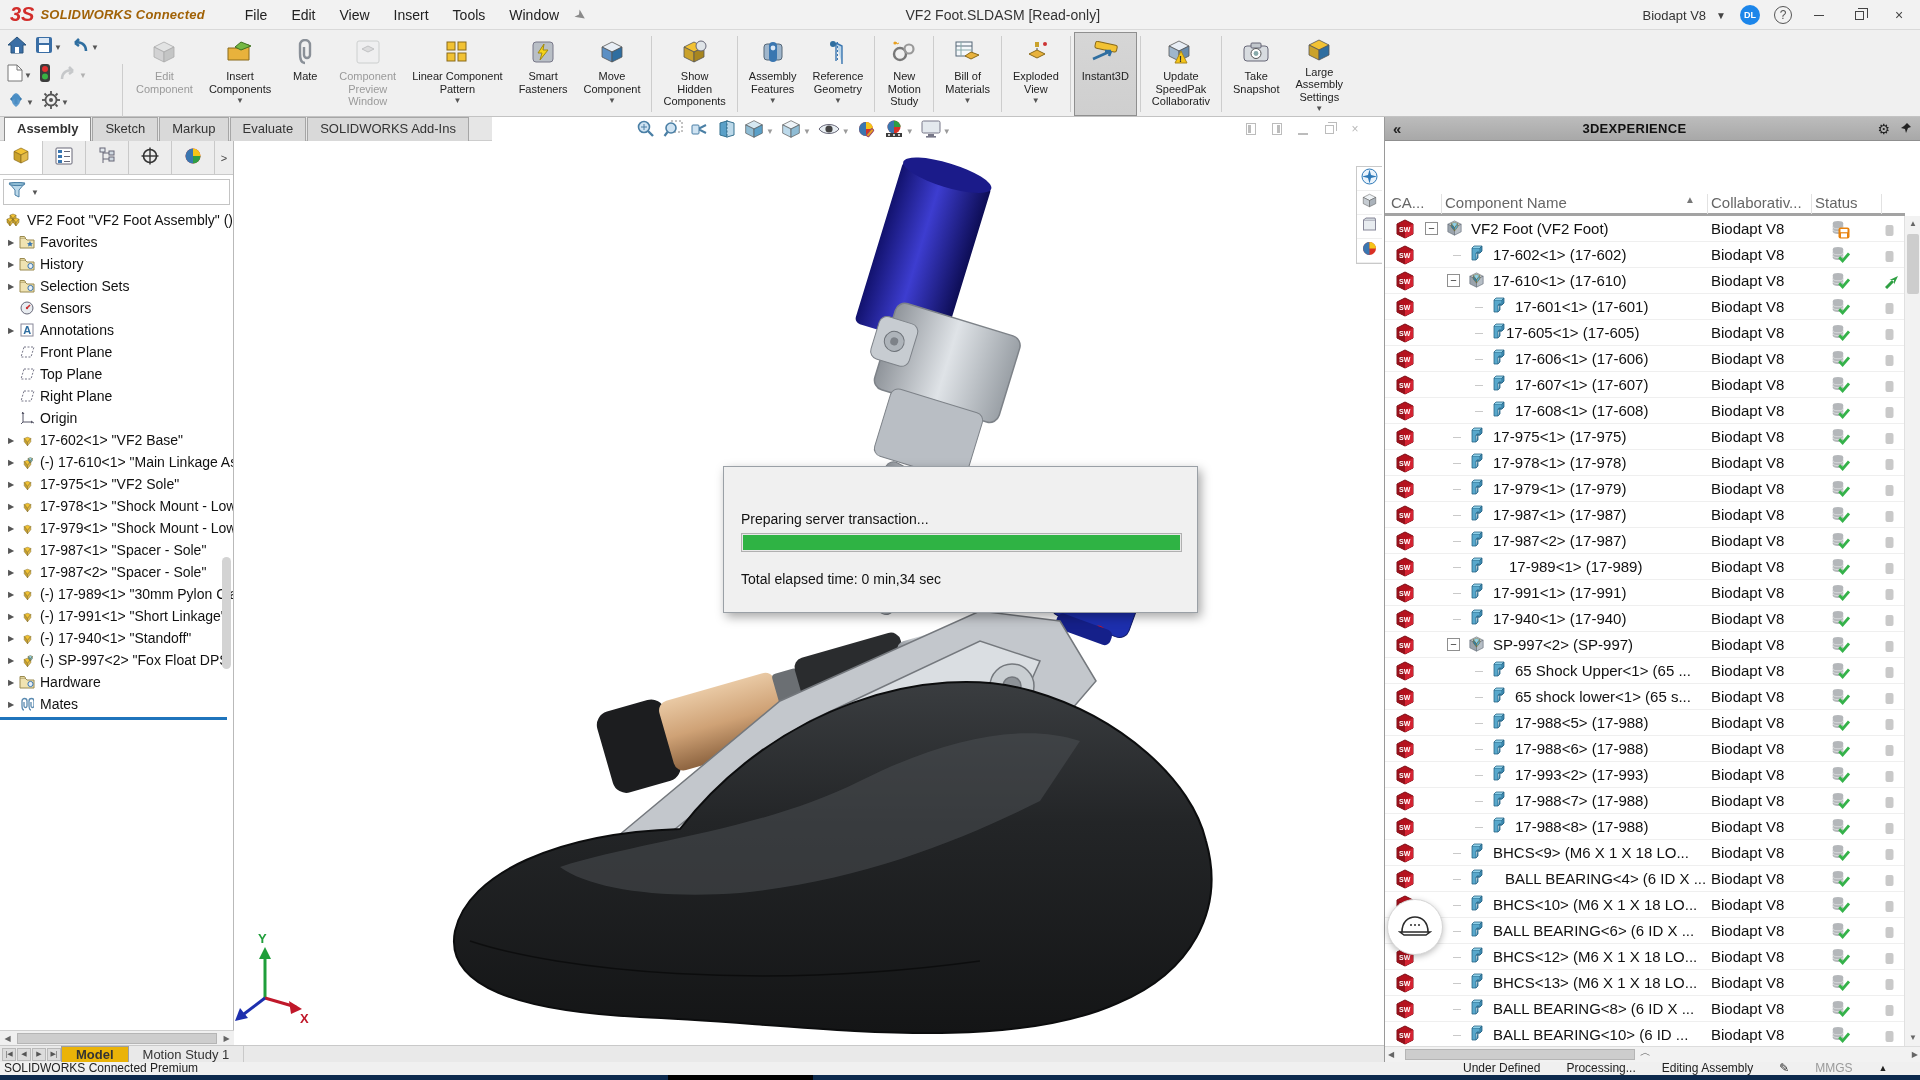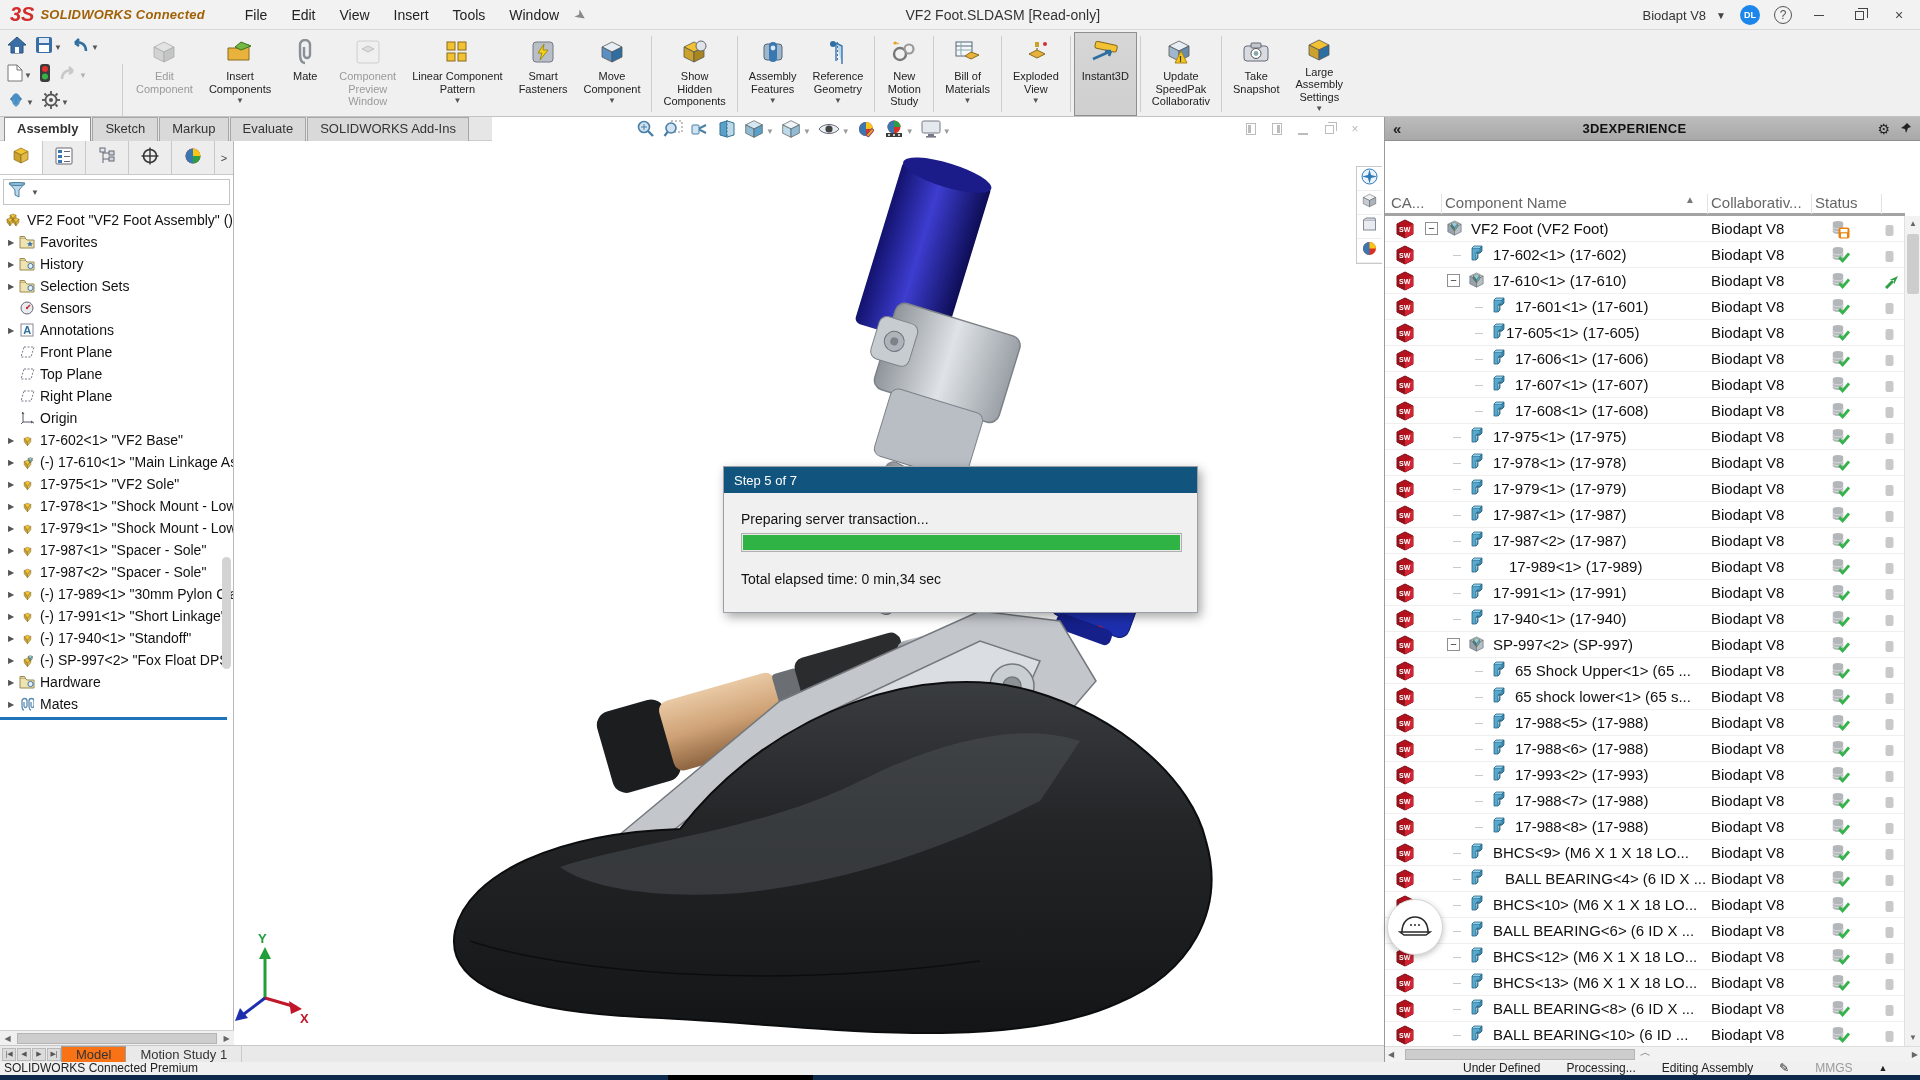--- a/index.html
+++ b/index.html
@@ -126,21 +126,21 @@
   #dialog .dmsg{position:absolute;left:17px;top:44px;font-size:14px;color:#111;}
   #dialog .dbar{position:absolute;left:17px;top:66px;width:441px;height:19px;border:1px solid #b0b0b0;background:#e8e8e8;padding:1px;}
   #dialog .dfill{height:100%;background:#2fb344;}
   #dialog .delapsed{position:absolute;left:17px;top:104px;font-size:14px;color:#111;}
 
   
   #bottomtabs{position:absolute;left:0;top:1045px;width:1384px;height:17px;background:#e9e9e9;border-top:1px solid #c9c9c9;display:flex;align-items:stretch;}
   .bt-nav{display:flex;align-items:center;padding-left:2px;gap:1px;}
   .bt-nav .nbtn{width:14px;height:13px;background:#dcdcdc;border:1px solid #b9b9b9;font-size:7px;color:#555;display:flex;align-items:center;justify-content:center;}
   .btab{padding:1px 14px;font-size:13px;color:#333;display:flex;align-items:center;border-right:1px solid #c9c9c9;}
-  .btab.active{background:#f97316;font-weight:normal;border:1px solid #9f9f9f;border-bottom:none;}
+  .btab.active{background:#eab308;font-weight:bold;border:1px solid #9f9f9f;border-bottom:none;}
   #statusbar{position:absolute;left:0;top:1062px;width:1920px;height:13px;background:#f0f0f0;font-size:12px;color:#222;}
   #status-left{position:absolute;left:4px;top:-1px;}
   #status-right{position:absolute;left:1463px;top:-1px;display:flex;gap:26px;align-items:center;}
   #status-units{color:#9a9a9a;}
   #taskstrip{position:absolute;left:0;top:1075px;width:1920px;height:5px;background:#0d2a4d;}
   #taskstrip .blk{position:absolute;left:668px;width:145px;height:5px;background:#000;}
 </style>
 </head>
 <body>
 <div id="app">
@@ -1012,21 +1012,20 @@
   <div id="rollback"></div>
   <div id="tree-vscroll"></div>
 </div>
 <div id="tree-hscroll">
   <span class="sb-arrow">◀</span>
   <span class="sb-thumb"></span>
   <span class="sb-arrow">▶</span>
 </div>
 
 <div id="dialog">
-  <div class="dtitle">Step 5 of 7</div>
   <div class="dmsg">Preparing server transaction...</div>
   <div class="dbar">
         <div class="dfill" style="width: 100%;"></div>
       </div>
   <div class="delapsed">Total elapsed time: 0 min,34 sec</div>
 </div>
 
 <div id="dx-sidestrip">
       <div class="side-ico">
         <span><svg width="17" height="17" viewBox="0 0 17 17">

